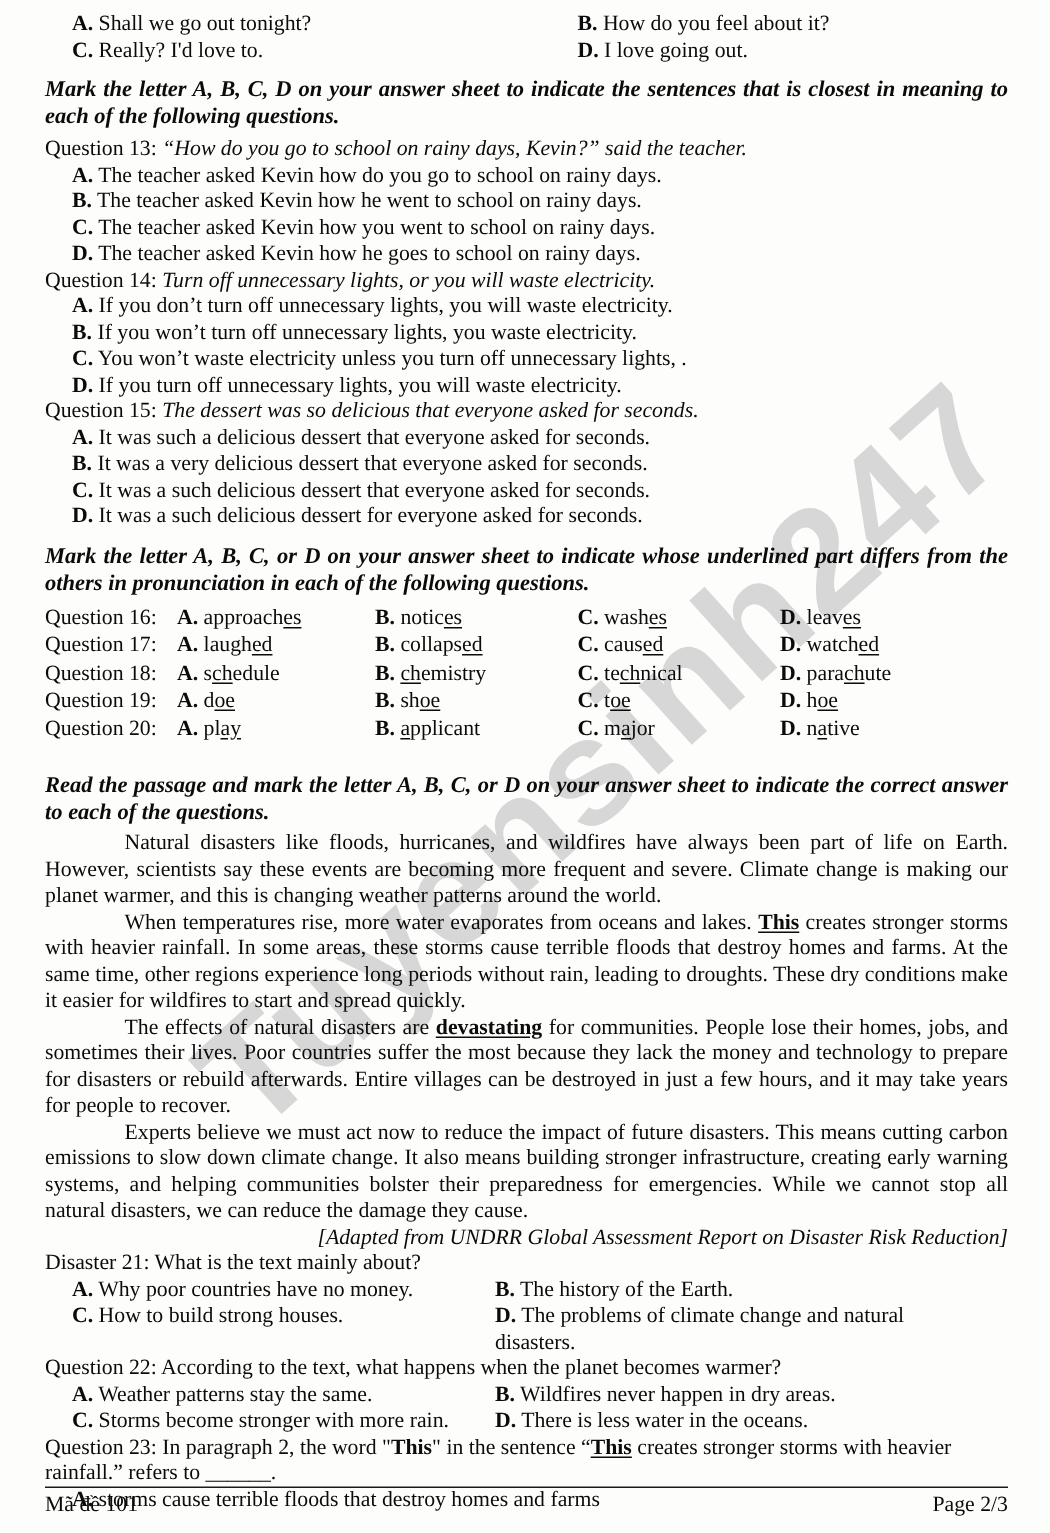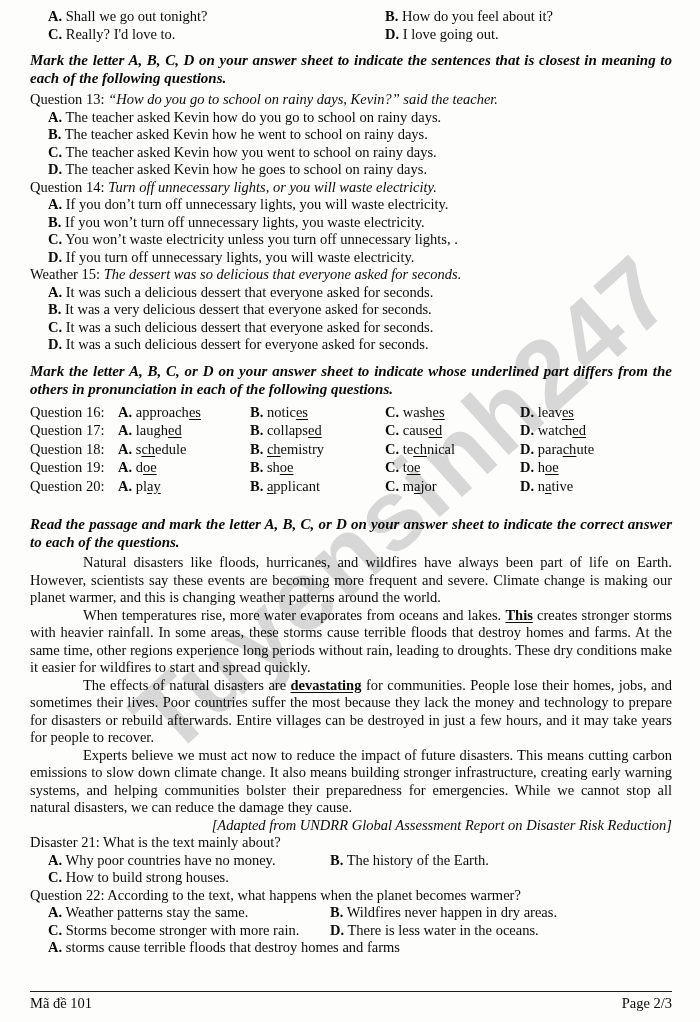--- a/index.html
+++ b/index.html
@@ -114,21 +114,21 @@
         <div class="q-block">
           <p class="q-line"><span class="q-num">Question 14:</span><span class="i"> Turn off unnecessary lights, or you will waste electricity.</span></p>
           <div class="opts-1col">
             <div class="opt"><span class="opt-label">A.</span><span> If you don’t turn off unnecessary lights, you will waste electricity.</span></div>
             <div class="opt"><span class="opt-label">B.</span><span> If you won’t turn off unnecessary lights, you waste electricity.</span></div>
             <div class="opt"><span class="opt-label">C.</span><span> You won’t waste electricity unless you turn off unnecessary lights, .</span></div>
             <div class="opt"><span class="opt-label">D.</span><span> If you turn off unnecessary lights, you will waste electricity.</span></div>
           </div>
         </div>
         <div class="q-block">
-          <p class="q-line"><span class="q-num">Weather 15:</span><span class="i"> The dessert was so delicious that everyone asked for seconds.</span></p>
+          <p class="q-line"><span class="q-num">Question 15:</span><span class="i"> The dessert was so delicious that everyone asked for seconds.</span></p>
           <div class="opts-1col">
             <div class="opt"><span class="opt-label">A.</span><span> It was such a delicious dessert that everyone asked for seconds.</span></div>
             <div class="opt"><span class="opt-label">B.</span><span> It was a very delicious dessert that everyone asked for seconds.</span></div>
             <div class="opt"><span class="opt-label">C.</span><span> It was a such delicious dessert that everyone asked for seconds.</span></div>
             <div class="opt"><span class="opt-label">D.</span><span> It was a such delicious dessert for everyone asked for seconds.</span></div>
           </div>
         </div>
       </div>
 
     <p class="instruction pron">Mark the letter A, B, C, or D on your answer sheet to indicate whose underlined part differs from the others in pronunciation in each of the following questions.</p>
@@ -182,32 +182,34 @@
 
     <p class="attribution">[Adapted from UNDRR Global Assessment Report on Disaster Risk Reduction]</p>
 
     <div id="reading-questions">
         <div class="q-block">
           <p class="q-line"><span class="q-num">Disaster 21:</span><span> </span><span>What is the text mainly about?</span></p>
           <div class="opts-2col narrow">
             <div class="opt"><span class="opt-label">A.</span><span> Why poor countries have no money.</span></div>
             <div class="opt"><span class="opt-label">B.</span><span> The history of the Earth.</span></div>
             <div class="opt"><span class="opt-label">C.</span><span> How to build strong houses.</span></div>
+            <div class="opt"><span class="opt-label">D.</span><span> The problems of climate change and natural disasters.</span></div>
           </div>
         </div>
         <div class="q-block">
           <p class="q-line"><span class="q-num">Question 22:</span><span> </span><span>According to the text, what happens when the planet becomes warmer?</span></p>
           <div class="opts-2col narrow">
             <div class="opt"><span class="opt-label">A.</span><span> Weather patterns stay the same.</span></div>
             <div class="opt"><span class="opt-label">B.</span><span> Wildfires never happen in dry areas.</span></div>
             <div class="opt"><span class="opt-label">C.</span><span> Storms become stronger with more rain.</span></div>
             <div class="opt"><span class="opt-label">D.</span><span> There is less water in the oceans.</span></div>
           </div>
         </div>
         <div class="q-block">
+          <p class="q-line"><span class="q-num">Question 23:</span><span> </span><span>In paragraph 2, the word "</span><span class="b ">This</span><span>" in the sentence “</span><span class="b u">This</span><span> creates stronger storms with heavier rainfall.”  refers to ______.</span></p>
           <div class="opts-1col">
             <div class="opt"><span class="opt-label">A.</span><span> storms cause terrible floods that destroy homes and farms</span></div>
           </div>
         </div>
       </div>
   </div>
 
   <div class="footer">
     <span>Mã đề 101</span>
     <span>Page 2/3</span>

